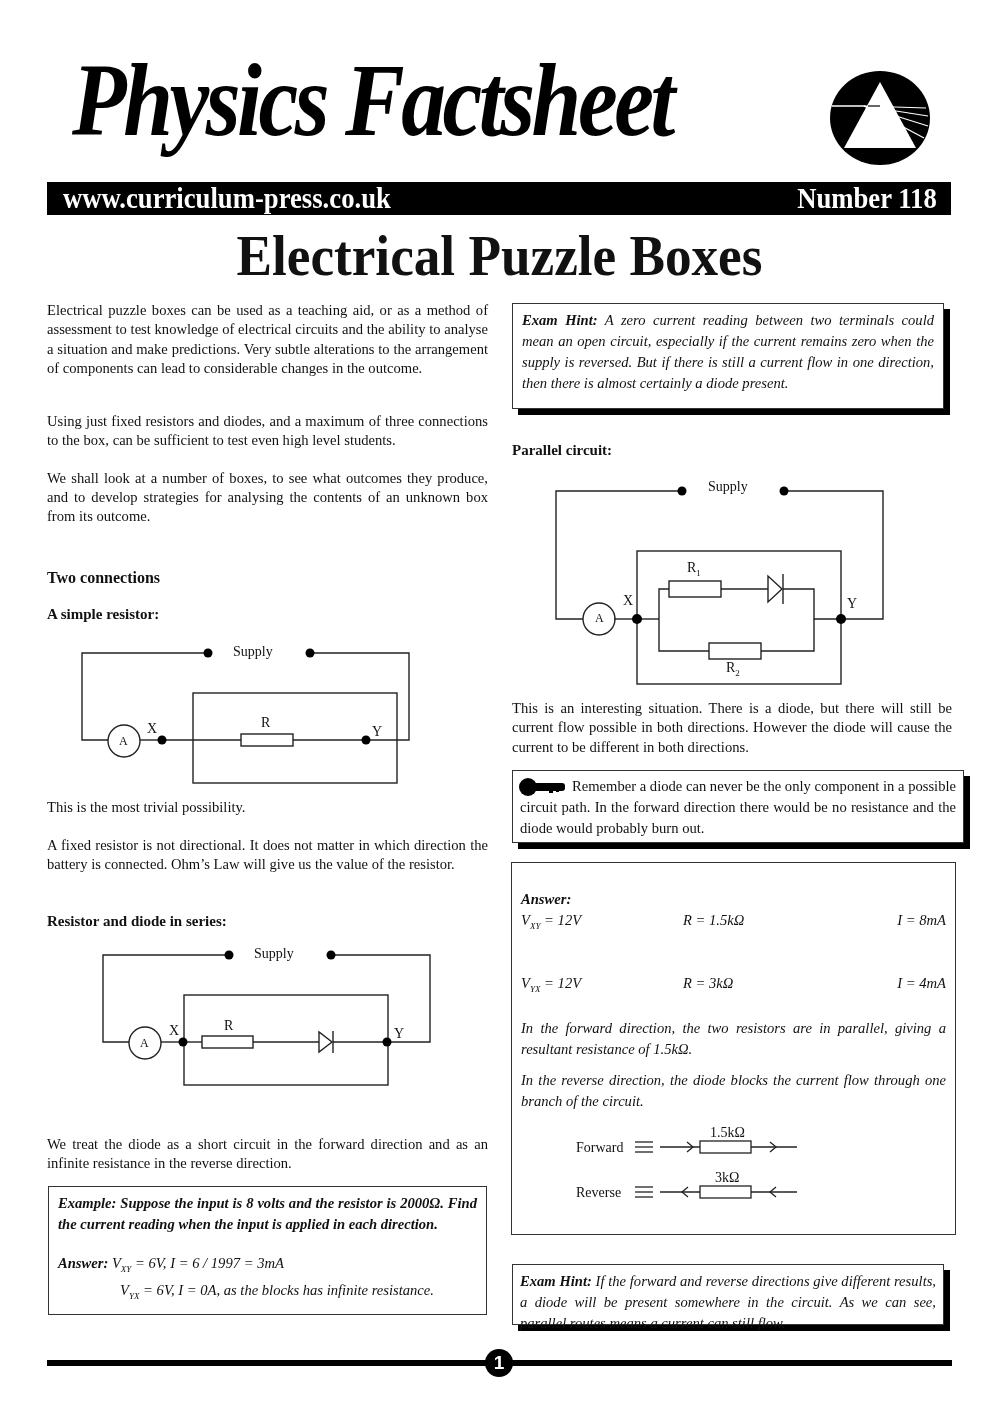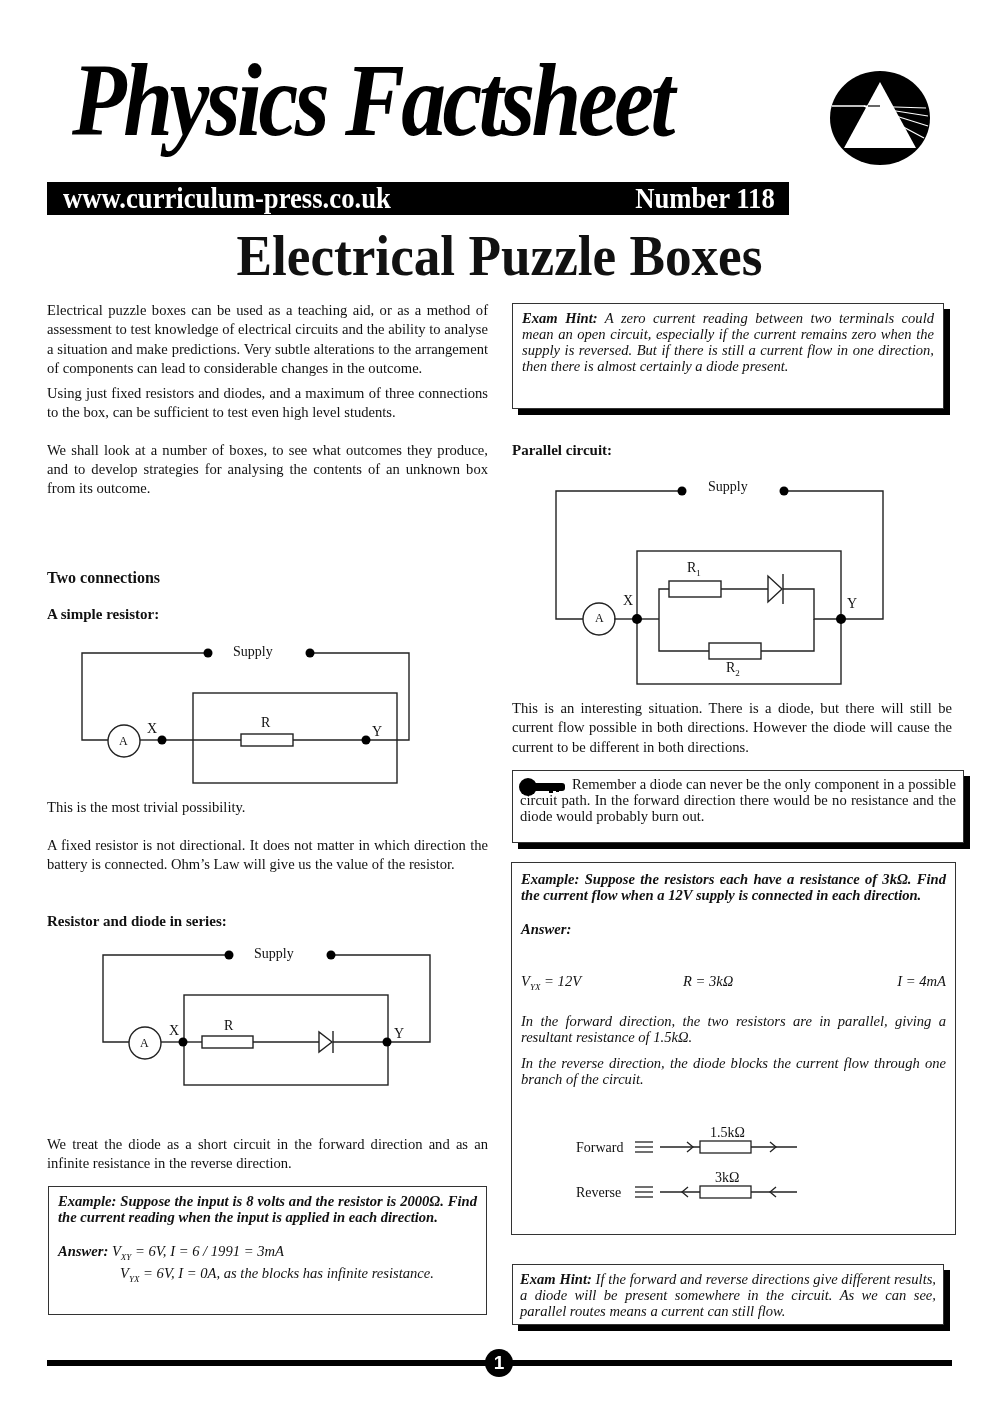--- a/index.html
+++ b/index.html
@@ -1,32 +1,32 @@
 <!DOCTYPE html>
 <html><head>
 <meta charset="utf-8">
 <style>
   * { margin:0; padding:0; box-sizing:border-box; }
   html, body { width:999px; height:1414px; background:#ffffff; overflow:hidden; }
   body { position:relative; font-family:"Liberation Serif","DejaVu Serif",serif; color:#111; }
   .abs { position:absolute; }
   .masthead { left:72px; top:48px; font-family:"Liberation Serif",serif; font-style:italic; font-weight:bold; font-size:104px; letter-spacing:-4px; line-height:1; color:#000; transform:scaleX(0.86); transform-origin:left top; white-space:nowrap; }
   .logo { left:828px; top:70px; width:104px; height:96px; }
-  .bar { left:47px; top:182px; width:742px; height:33px; background:#000; color:#fff; font-weight:bold; font-size:29px; line-height:33px; }
+  .bar { left:47px; top:182px; width:904px; height:33px; background:#000; color:#fff; font-weight:bold; font-size:29px; line-height:33px; }
   .bar .url { position:absolute; left:16px; top:0; transform:scaleX(0.92); transform-origin:left; }
   .bar .num { position:absolute; right:14px; top:0; transform:scaleX(0.92); transform-origin:right; }
   .title { left:0; width:999px; top:222px; text-align:center; font-weight:bold; font-size:56px; line-height:68px; transform:scaleX(0.95); }
   p.body { font-size:14.6px; line-height:19.3px; text-align:justify; }
   .h2 { font-weight:bold; font-size:16px; }
   .h3 { font-weight:bold; font-size:15px; }
   .box { border:1.5px solid #333; background:#fff; }
   .shadow { box-shadow:6px 6px 0 #000; }
   .it { font-style:italic; }
   .bi { font-style:italic; font-weight:bold; }
-  .ex { font-size:14.6px; line-height:16px; text-align:justify; }
+  .ex { font-size:14.6px; line-height:21px; text-align:justify; }
   sub { font-size:9px; }
   .footer-line { left:47px; top:1360px; width:905px; height:6px; background:#000; }
   .page-num { left:485px; top:1349px; width:28px; height:28px; border-radius:50%; background:#000; color:#fff; font-family:"Liberation Sans",sans-serif; font-weight:bold; font-size:19px; text-align:center; line-height:28px; }
 </style>
 </head>
 <body>
 
 <div class="abs masthead">Physics Factsheet</div>
 
 <div class="abs logo">
@@ -44,21 +44,21 @@
 
 <div class="abs bar">
   <span class="url">www.curriculum-press.co.uk</span>
   <span class="num">Number  118</span>
 </div>
 
 <div class="abs title">Electrical Puzzle Boxes</div>
 
 <div class="abs" style="left:47px; top:301px; width:441px;">
   <p class="body">Electrical puzzle boxes can be used as a teaching aid, or as a method of assessment to test knowledge of electrical circuits and the ability to analyse a situation and make predictions.  Very subtle alterations to the arrangement of components can lead to considerable changes in the outcome.</p>
-  <p class="body" style="margin-top:6px;">Using just fixed resistors and diodes, and a maximum of three connections to the box, can be sufficient to test even high level students.</p>
+  <p class="body" style="margin-top:34px;">Using just fixed resistors and diodes, and a maximum of three connections to the box, can be sufficient to test even high level students.</p>
   <p class="body" style="margin-top:18px;">We shall look at a number of boxes, to see what outcomes they produce, and to develop strategies for analysing the contents of an unknown box from its outcome.</p>
 </div>
 
 <div class="abs h2" style="left:47px; top:569px;">Two connections</div>
 <div class="abs h3" style="left:47px; top:606px;">A simple resistor:</div>
 
 <div class="abs" style="left:70px; top:640px; width:350px; height:150px;">
   <svg width="350" height="150" viewBox="0 0 350 150">
     <g stroke="#222" stroke-width="1.4" fill="none">
       <polyline points="138,13 12,13 12,100 38,100"></polyline>
@@ -113,21 +113,21 @@
   <span class="abs" style="left:304px; top:84px; font-size:14px;">Y</span>
   <span class="abs" style="left:134px; top:76px; font-size:14px;">R</span>
 </div>
 
 <p class="abs body" style="left:47px; top:1135px; width:441px;">We treat the diode as a short circuit in the forward direction and as an infinite resistance in the reverse direction.</p>
 
 <div class="abs box" style="left:48px; top:1186px; width:439px; height:129px; padding:6px 9px;">
   <div class="ex bi">Example: Suppose the input is 8 volts and the resistor is 2000Ω. Find the current reading when the input is applied in each direction.</div>
   <div class="ex it" style="margin-top:18px;">
     <span class="bi">Answer:</span>
-    <span>V</span><sub>XY</sub><span> = 6V, I = 6 / 1991 = 3mA</span>
+    <span>V</span><sub>XY</sub><span> = 6V, I = 6 / 1997 = 3mA</span>
   </div>
   <div class="ex it" style="padding-left:62px;">
     <span>V</span><sub>YX</sub><span> = 6V,   I = 0A, as the blocks has infinite resistance.</span>
   </div>
 </div>
 
 <div class="abs box shadow" style="left:512px; top:303px; width:432px; height:106px; padding:6px 9px;">
   <div class="ex it">
     <span class="bi">Exam Hint:</span><span> A zero current reading between two terminals could mean an open circuit, especially if the current remains zero when the supply is reversed. But if there is still a current flow in one direction, then there is almost certainly a diode present.</span>
   </div>
@@ -175,22 +175,26 @@
     <svg width="48" height="20" viewBox="0 0 48 20">
       <ellipse cx="9" cy="10" rx="9" ry="9" fill="#000"></ellipse>
       <rect x="14" y="6" width="32" height="8" rx="3" fill="#000"></rect>
       <rect x="30" y="12" width="4" height="4" fill="#000"></rect>
       <rect x="37" y="12" width="3" height="3" fill="#000"></rect>
     </svg>
   </span>
 </div>
 
 <div class="abs box" style="left:511px; top:862px; width:445px; height:373px; padding:8px 9px;">
-  <div class="ex bi">Example: Suppose the resistors each have a resistance of 3kΩ. Find the current flow when a 12V supply is connected in each direction.</div>
   <div class="ex bi" style="margin-top:18px;">Answer:</div>
+  <div class="ex it" style="display:flex; justify-content:space-between; margin-top:0;">
+    <span style="width:162px;"><span>V</span><sub>XY</sub><span> = 12V</span></span>
+    <span style="flex:1;">R = 1.5kΩ</span>
+    <span>I = 8mA</span>
+  </div>
   <div class="ex it" style="display:flex; justify-content:space-between;margin-top:36px;">
     <span style="width:162px;"><span>V</span><sub>YX</sub><span> = 12V</span></span>
     <span style="flex:1;">R = 3kΩ</span>
     <span>I = 4mA</span>
   </div>
   <div class="ex it" style="margin-top:18px;">In the forward direction, the two resistors are in parallel, giving a resultant resistance of 1.5kΩ.</div>
   <div class="ex it" style="margin-top:10px;">In the reverse direction, the diode blocks the current flow through one branch of the circuit.</div>
 
   <div class="abs" style="left:0; top:262px; width:445px; height:90px;">
     <span class="abs" style="left:64px; top:15px; font-size:14px;">Forward</span>

